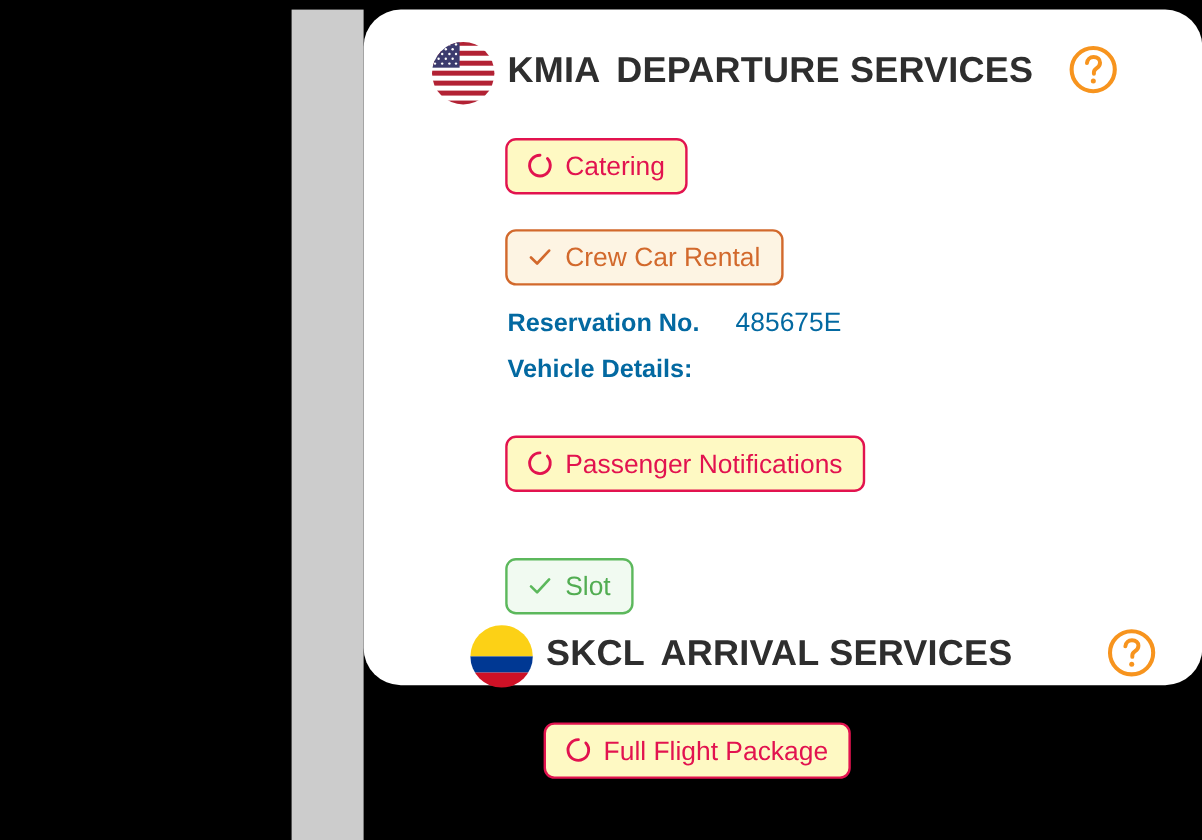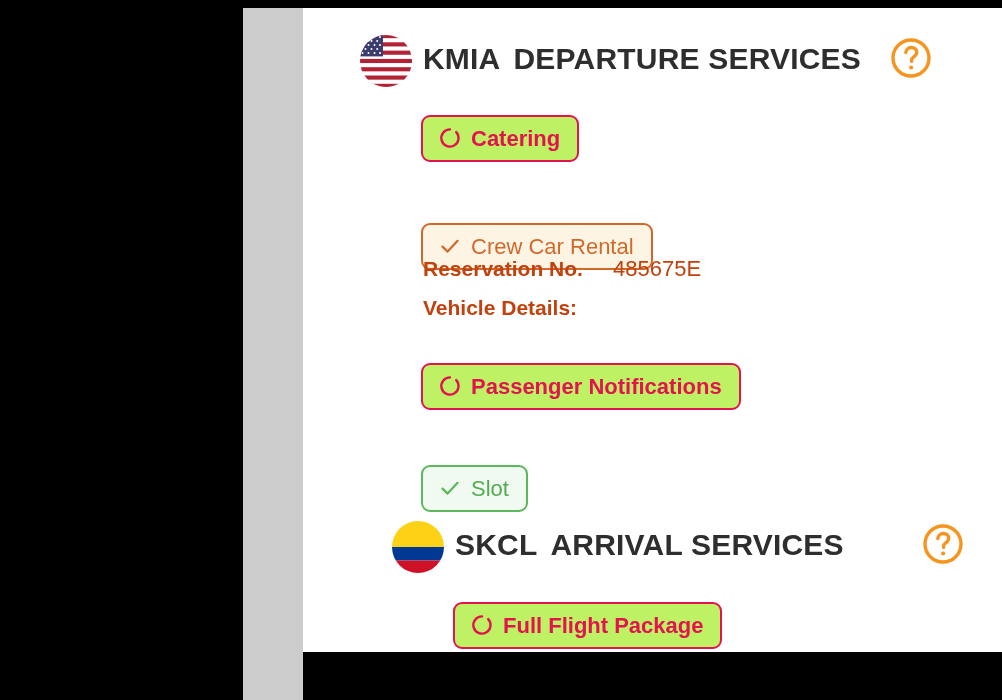--- a/index.html
+++ b/index.html
@@ -12,22 +12,23 @@
   #app {
     position:relative;
     width:1002px; height:700px;
     background:#000;
   }
 
   
   .content-surface {
     position:absolute;
     left:303px; top:8px;
-    width:699px; height:644px;
+    width:699px; height:563px;
     background:#ffffff;
+    border-radius:31px;
   }
 
   
   .scroll-band {
     position:absolute;
     left:243px; top:8px;
     width:60px; height:692px;
     background:#cccccc;
   }
 
@@ -108,51 +109,50 @@
     border-radius:9px;
     font-size:22px;
     line-height:1;
     white-space:nowrap;
     cursor:pointer;
     margin-bottom:0;
   }
   .chip .chip-label { position:relative; top:1px; }
   .chip.pending {
     border-color:#e2134f;
-    background:#bef264;
+    background:#fef9c3;
     color:#e2134f;
-    font-weight:bold;
   }
   .chip.confirmed-orange {
     border-color:#d2692c;
     background:#fdf4e3;
     color:#d2692c;
   }
   .chip.confirmed-green {
     border-color:#5cb85c;
     background:#f1faf1;
     color:#52ad52;
     margin-top:24px;
   }
   .chip-icon { display:inline-block; line-height:0; flex:none; }
 
   
   .chip-row { position:absolute; left:0; }
   .row-catering   { top:107px; }
-  .row-crewcar    { top:183px;margin-top:32px; }
+  .row-crewcar    { top:183px; }
   .row-paxtrans   { top:355px; }
   .row-slot       { top:433px; }
   .row-fullpkg    { top:108px; }
 
   
   .details {
     position:absolute;
     left:120px; top:248px;
     font-size:21px;
-    color:#c2410c;
+    color:#0369a1;
   }
   .detail-row {
     display:flex;
     align-items:baseline;
     height:40px;
   }
   .detail-key {
     font-weight:bold;
     width:190px;
     flex:none;

